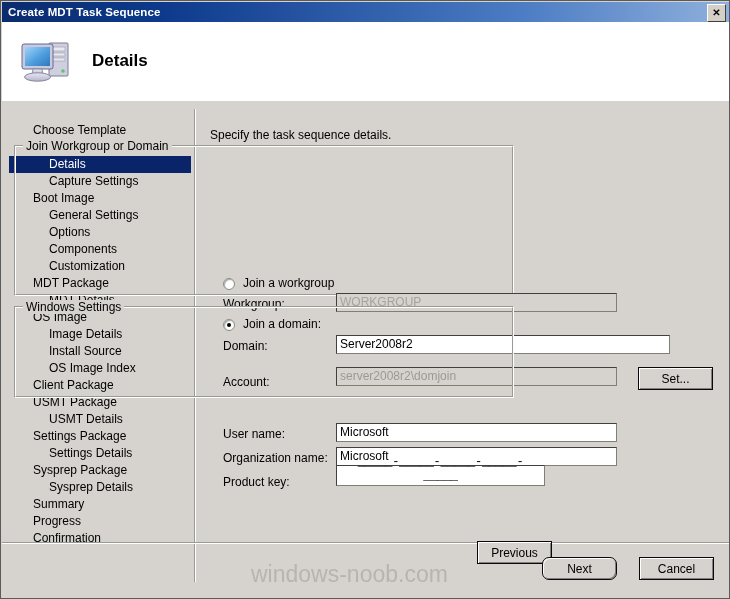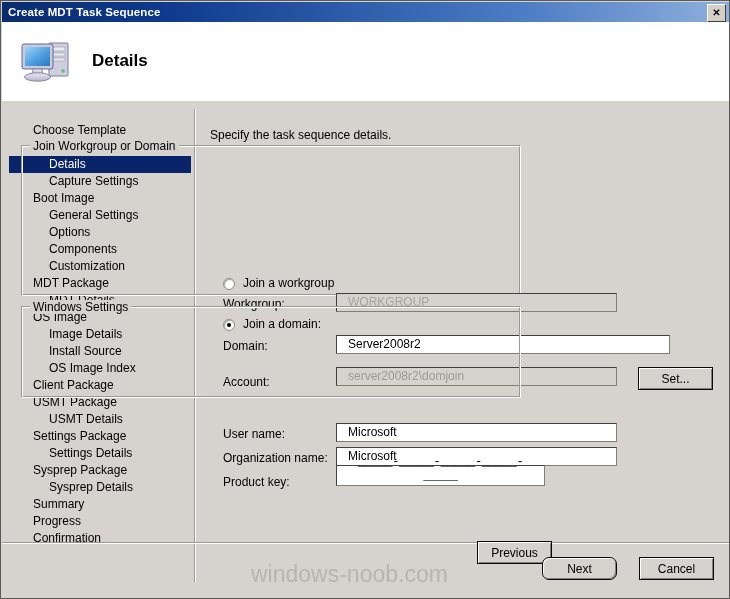--- a/index.html
+++ b/index.html
@@ -154,21 +154,20 @@
     color: #000000;
   }
 
   
   .groupbox {
     position: absolute;
     border: 1px solid #9a9a94;
     border-right-color: #ffffff;
     border-bottom-color: #ffffff;
     box-sizing: border-box;
-    margin-left: 7px;
   }
   .groupbox-inner {
     position: absolute;
     inset: 0;
     border: 1px solid #ffffff;
     border-right-color: #9a9a94;
     border-bottom-color: #9a9a94;
     pointer-events: none;
   }
   .groupbox-label {
@@ -237,21 +236,21 @@
     position: absolute;
     box-sizing: border-box;
     height: 19px;
     background: #ffffff;
     border: 1px solid #7f7f76;
     border-top-color: #404040;
     border-left-color: #404040;
     font-size: 12px;
     color: #000000;
     line-height: 17px;
-    padding-left: 11px;
+    padding-left: 3px;
     white-space: nowrap;
     overflow: hidden;
     cursor: text;
   }
   .textbox.disabled {
     background: #d6d3ce;
     color: #9a9a94;
   }
   .textbox.greytext {
     color: #a6a29c;

